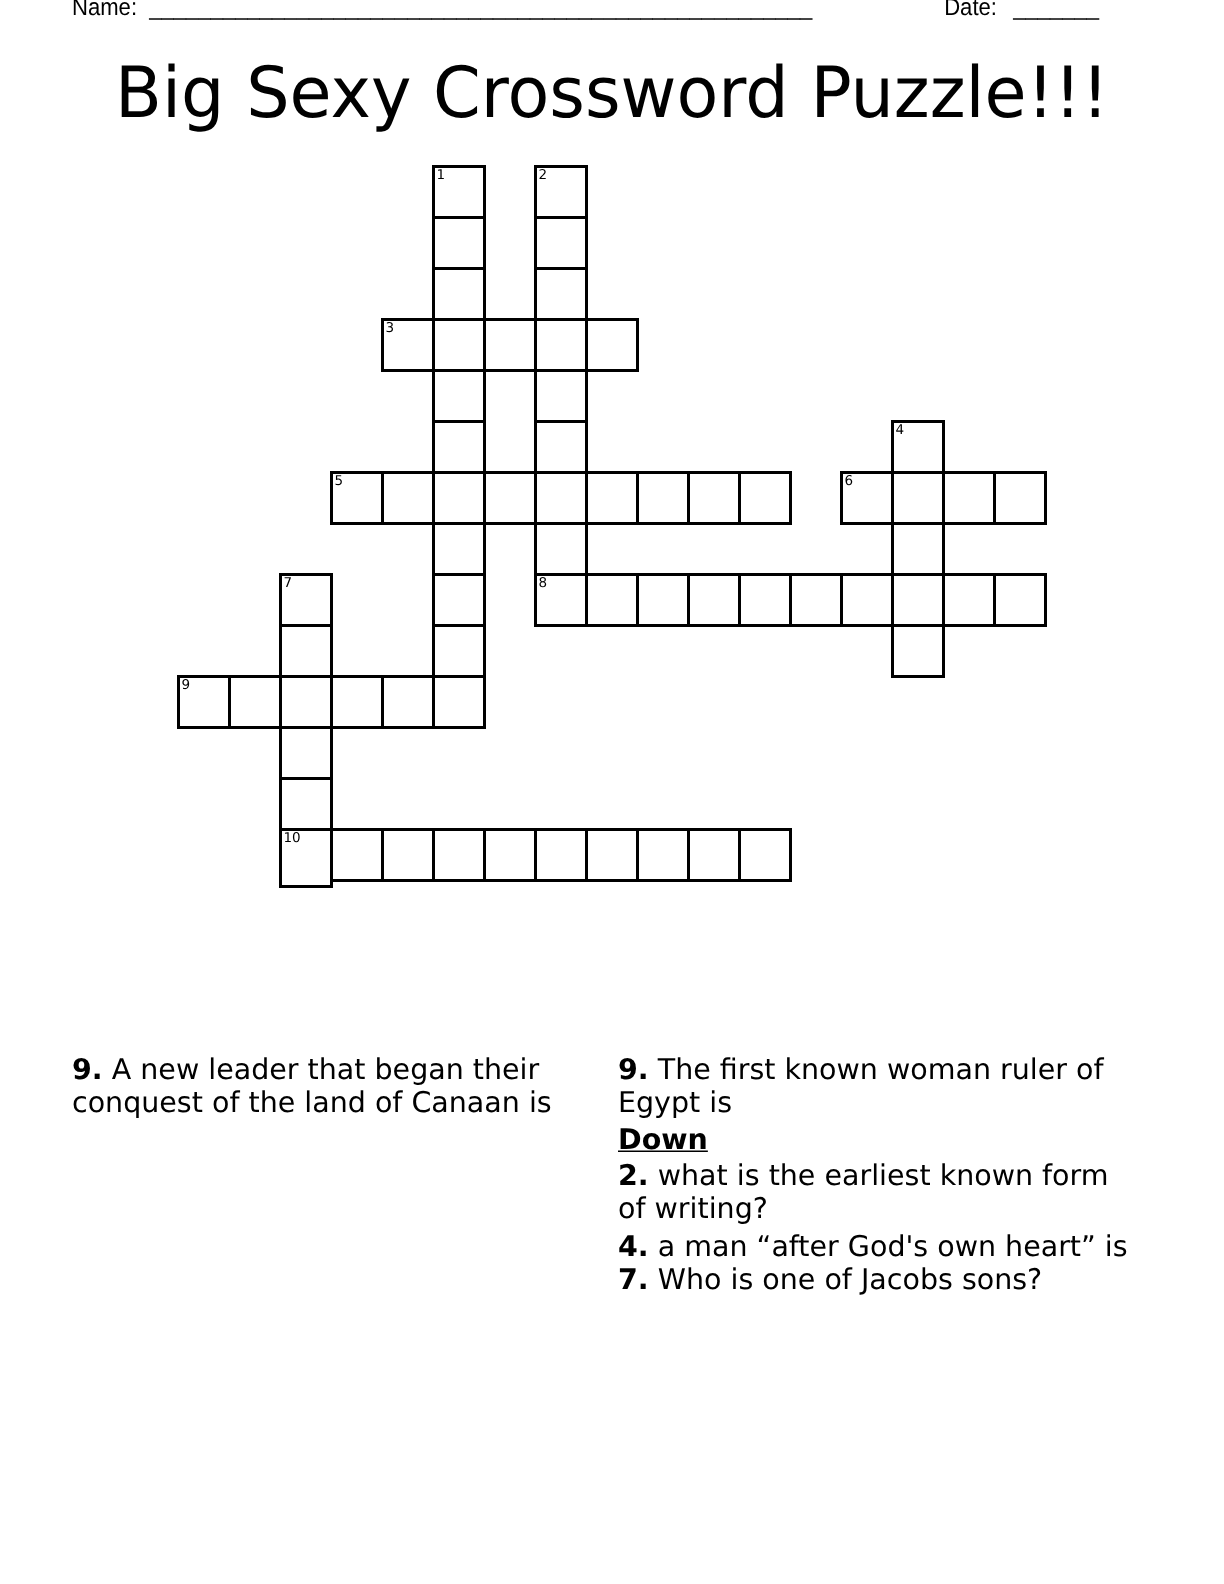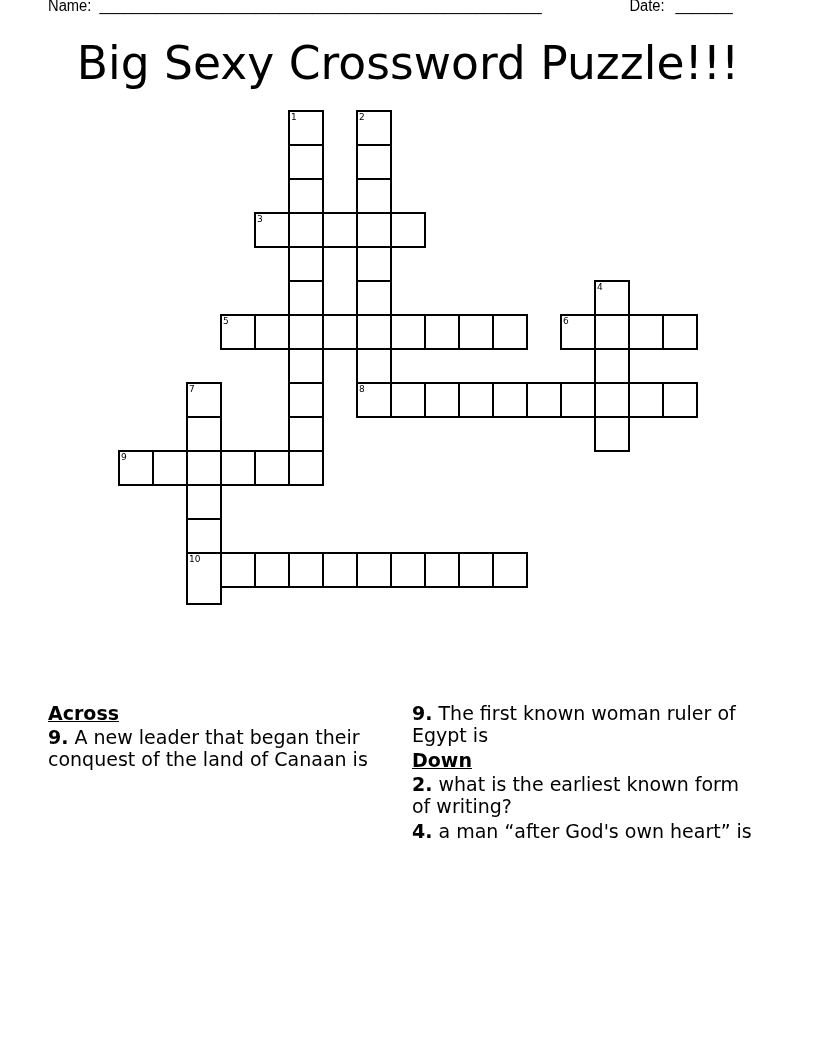--- a/index.html
+++ b/index.html
@@ -103,21 +103,21 @@
     </div>
     <div class="cell" style="left: 628px; top: 314px; width: 36px; height: 36px;"></div>
     <div class="cell" style="left: 662px; top: 314px; width: 36px; height: 36px;"></div>
     <div class="cell" style="left: 186px; top: 382px; width: 36px; height: 36px;">
       <span class="cell-num">7</span>
     </div>
     <div class="cell" style="left: 186px; top: 416px; width: 36px; height: 36px;"></div>
     <div class="cell" style="left: 186px; top: 450px; width: 36px; height: 36px;"></div>
     <div class="cell" style="left: 186px; top: 484px; width: 36px; height: 36px;"></div>
     <div class="cell" style="left: 186px; top: 518px; width: 36px; height: 36px;"></div>
-    <div class="cell" style="left: 186px; top: 552px; width: 36px; height: 53px;">
+    <div class="cell" style="left: 186px; top: 552px; width: 36px; height: 40px;">
       <span class="cell-num">10</span>
     </div>
     <div class="cell" style="left: 390px; top: 382px; width: 36px; height: 36px;"></div>
     <div class="cell" style="left: 424px; top: 382px; width: 36px; height: 36px;"></div>
     <div class="cell" style="left: 458px; top: 382px; width: 36px; height: 36px;"></div>
     <div class="cell" style="left: 492px; top: 382px; width: 36px; height: 36px;"></div>
     <div class="cell" style="left: 526px; top: 382px; width: 36px; height: 36px;"></div>
     <div class="cell" style="left: 560px; top: 382px; width: 36px; height: 36px;"></div>
     <div class="cell" style="left: 628px; top: 382px; width: 36px; height: 36px;"></div>
     <div class="cell" style="left: 662px; top: 382px; width: 36px; height: 36px;"></div>
@@ -132,22 +132,22 @@
     <div class="cell" style="left: 288px; top: 552px; width: 36px; height: 36px;"></div>
     <div class="cell" style="left: 322px; top: 552px; width: 36px; height: 36px;"></div>
     <div class="cell" style="left: 356px; top: 552px; width: 36px; height: 36px;"></div>
     <div class="cell" style="left: 390px; top: 552px; width: 36px; height: 36px;"></div>
     <div class="cell" style="left: 424px; top: 552px; width: 36px; height: 36px;"></div>
     <div class="cell" style="left: 458px; top: 552px; width: 36px; height: 36px;"></div>
     <div class="cell" style="left: 492px; top: 552px; width: 36px; height: 36px;"></div>
   </div>
 
 <div class="clues left">
-  <div class="clue-heading">Across</div>
   <div class="clue"><span class="num">9.</span><span> A new leader that began their conquest of the land of Canaan is</span></div>
 </div>
 
 <div class="clues right">
   <div class="clue gap"><span class="num">9.</span><span> The first known woman ruler of Egypt is</span></div>
   <div class="clue-heading">Down</div>
   <div class="clue gap"><span class="num">2.</span><span> what is the earliest known form of writing?</span></div>
   <div class="clue"><span class="num">4.</span><span> a man “after God's own heart” is</span></div>
+  <div class="clue"><span class="num">7.</span><span> Who is one of Jacobs sons?</span></div>
 </div>
 
 </body></html>

